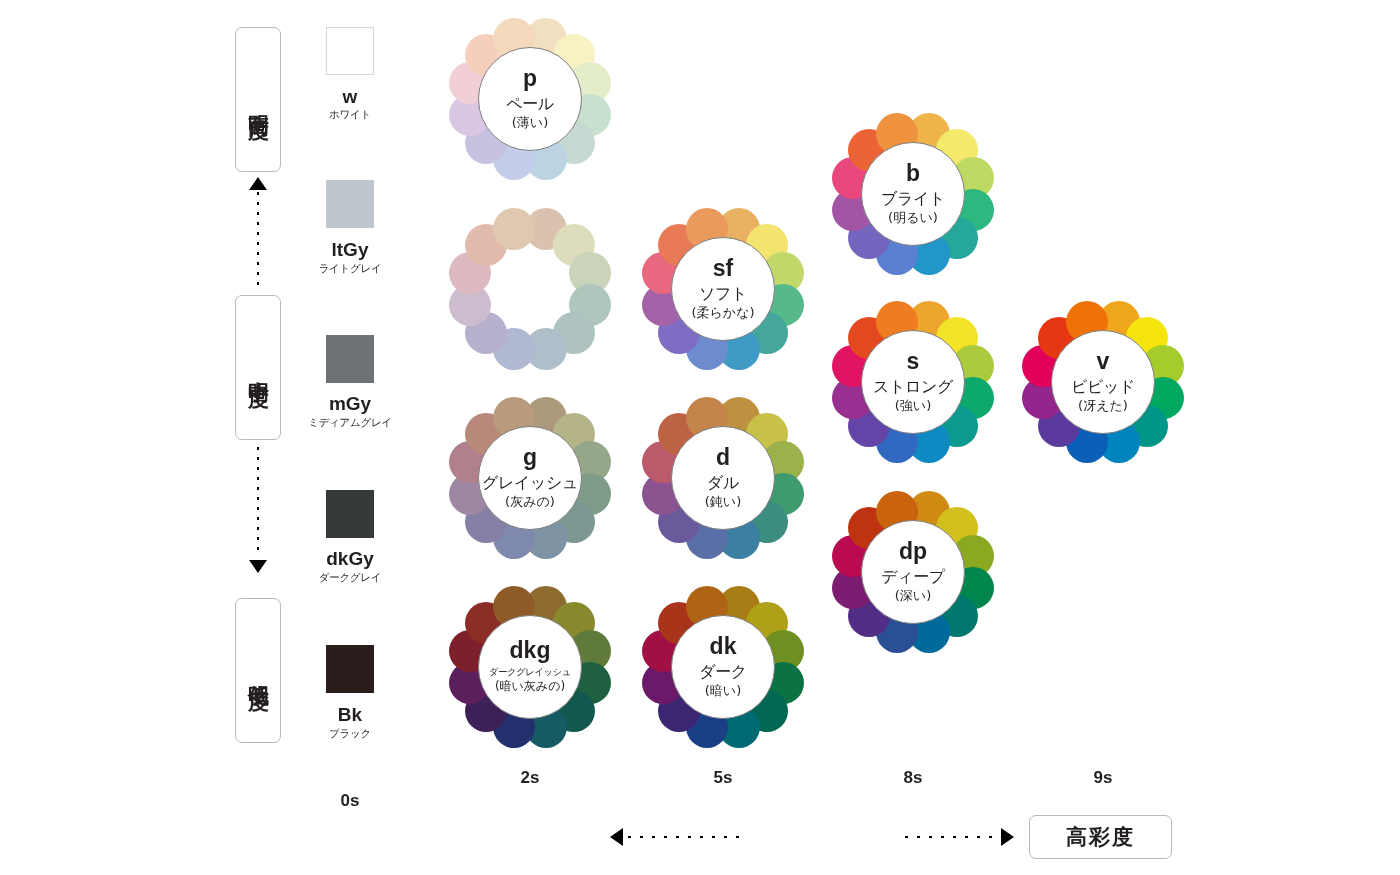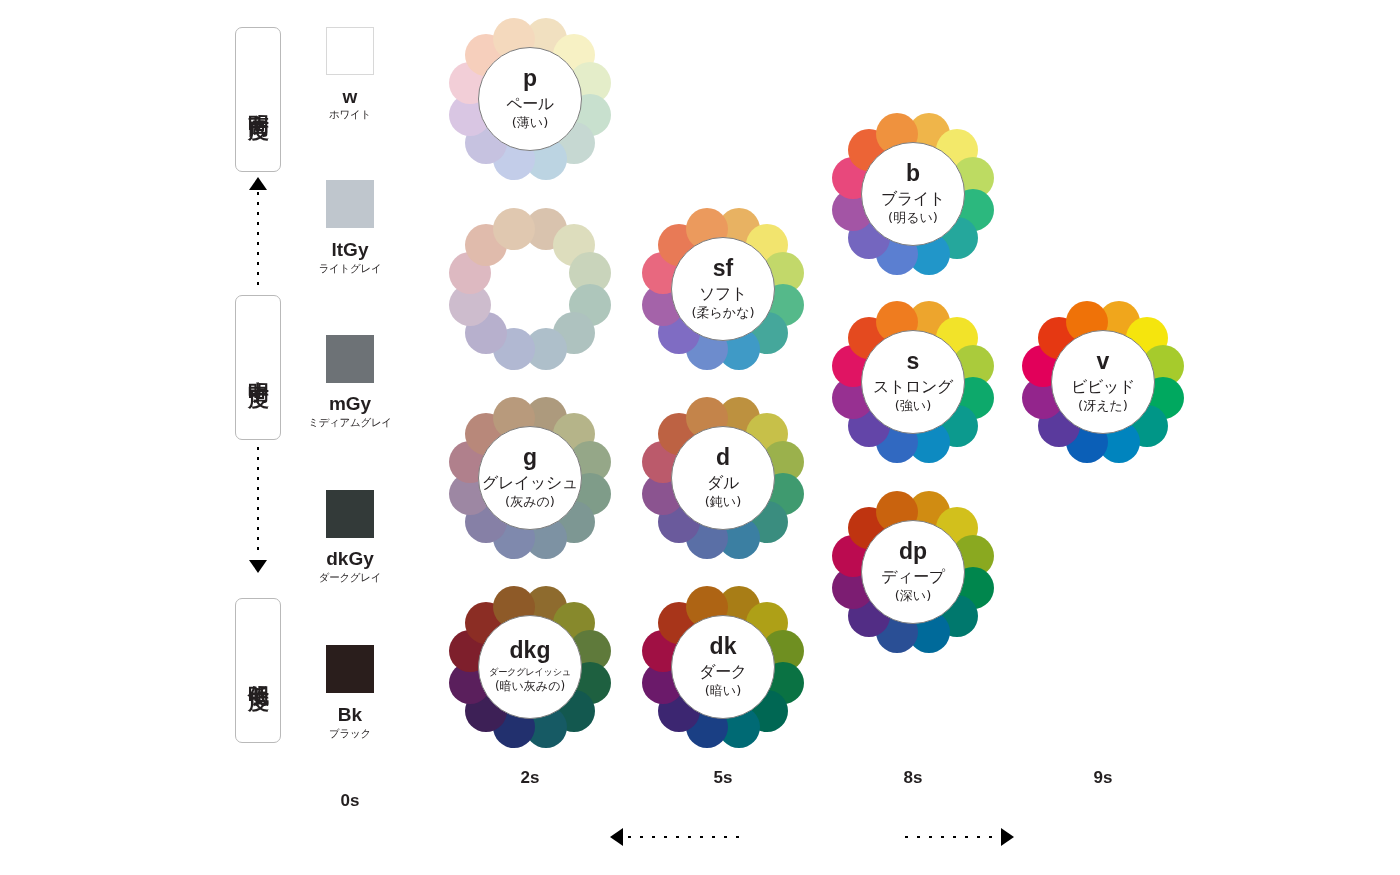--- a/index.html
+++ b/index.html
@@ -380,14 +380,15 @@
   <div class="stick" style="left:305px;top:764px;margin-top:27px;">0s</div>
   <div class="stick" style="left:485px;top:768px;">2s</div>
   <div class="stick" style="left:678px;top:768px;">5s</div>
   <div class="stick" style="left:868px;top:768px;">8s</div>
   <div class="stick" style="left:1058px;top:768px;">9s</div>
 
   <div class="arrow-left" style="left:610px;top:828px;"></div>
   <div class="dotline-h" style="left:628px;top:836px;width:120px;"></div>
   <div class="dotline-h" style="left:905px;top:836px;width:95px;"></div>
   <div class="arrow-right" style="left:1001px;top:828px;"></div>
+  <div class="hbox" style="left:1029px;top:815px;width:143px;">高彩度</div>
 
 </div>
 
 </body></html>

